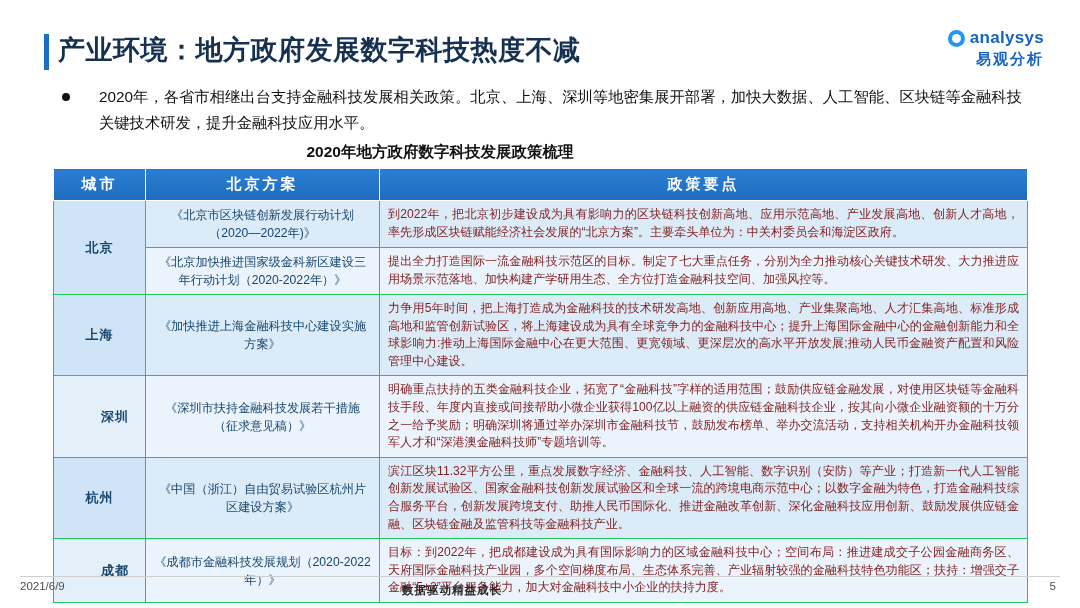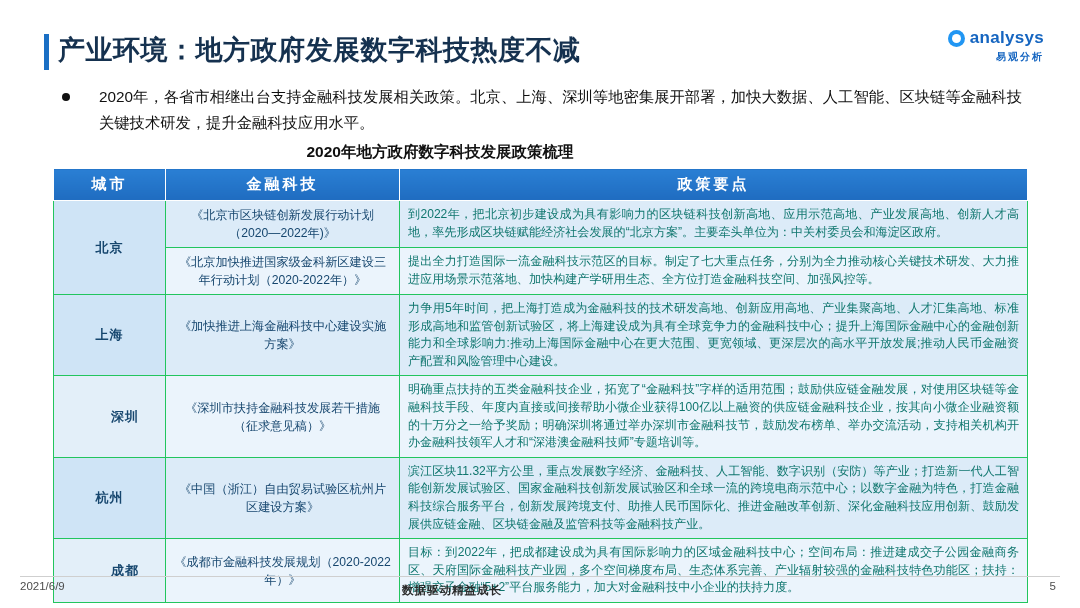--- a/index.html
+++ b/index.html
@@ -61,21 +61,21 @@
     background: #ffffff;
   }
   .logo-text {
     font-size: 17px;
     font-weight: bold;
     color: #1565c0;
     letter-spacing: 0.3px;
   }
   .logo-sub {
     margin-top: 2px;
-    font-size: 10px;
+    font-size: 15px;
     font-weight: bold;
     color: #1565c0;
     letter-spacing: 2px;
   }
 
   
   .bullet-block {
     position: absolute;
     left: 62px; top: 84px;
     width: 960px;
@@ -142,21 +142,21 @@
   td.policy {
     width: 234px;
     font-size: 12.2px;
     line-height: 18px;
     color: #16466e;
     text-align: center;
   }
   td.points {
     font-size: 12.1px;
     line-height: 17.6px;
-    color: #0f766e;
+    color: #7f1d1d;
     text-align: justify;
   }
   tr.band-a td { background: #dcebf8; }
   tr.band-b td { background: #ebf4fc; }
   td.city.band-a { background: #cfe4f6; }
   td.city.band-b { background: #e3eff9; padding-left: 39px; }
 
   
   .footer-line {
     position: absolute;
@@ -205,22 +205,22 @@
   <span class="bullet-dot"></span>
   <div class="bullet-text">2020年，各省市相继出台支持金融科技发展相关政策。北京、上海、深圳等地密集展开部署，加快大数据、人工智能、区块链等金融科技关键技术研发，提升金融科技应用水平。</div>
 </div>
 
 <div class="table-title">2020年地方政府数字科技发展政策梳理</div>
 
 <div class="table-wrap">
   <table>
     <thead>
       <tr>
-        <th style="width:112px;">城市</th>
-        <th style="width:234px;">金融科技</th>
+        <th style="width:92px;">城市</th>
+        <th style="width:234px;">北京方案</th>
         <th>政策要点</th>
       </tr>
     </thead>
     <tbody>
 
       <tr class="band-a">
         <td class="city band-a" rowspan="2">北京</td>
         <td class="policy">《北京市区块链创新发展行动计划（2020—2022年)》</td>
         <td class="points">到2022年，把北京初步建设成为具有影响力的区块链科技创新高地、应用示范高地、产业发展高地、创新人才高地，率先形成区块链赋能经济社会发展的“北京方案”。主要牵头单位为：中关村委员会和海淀区政府。</td>
       </tr>

